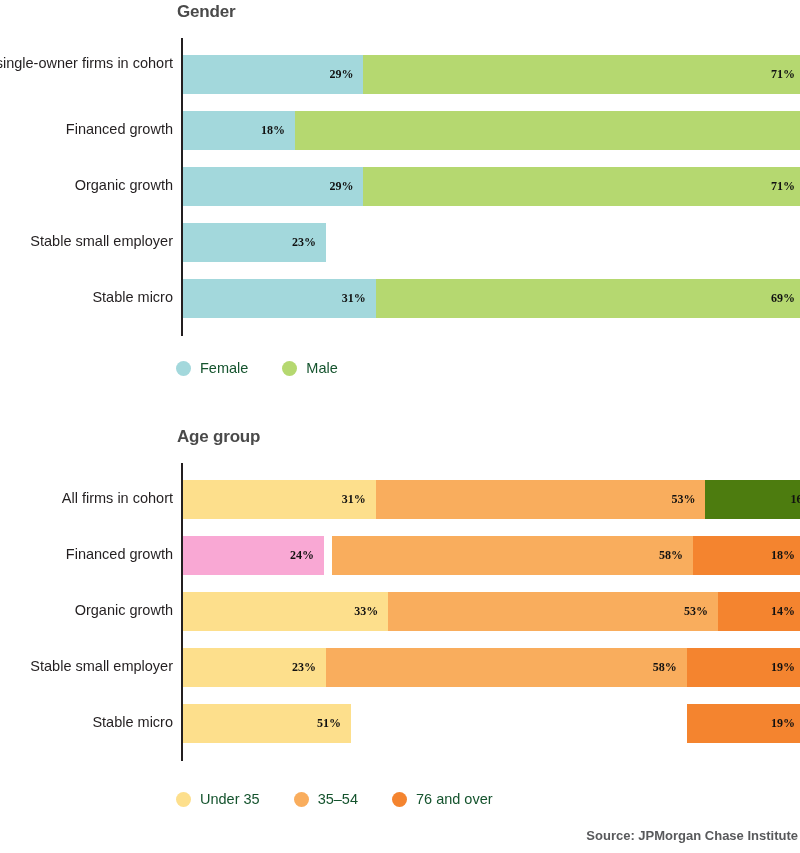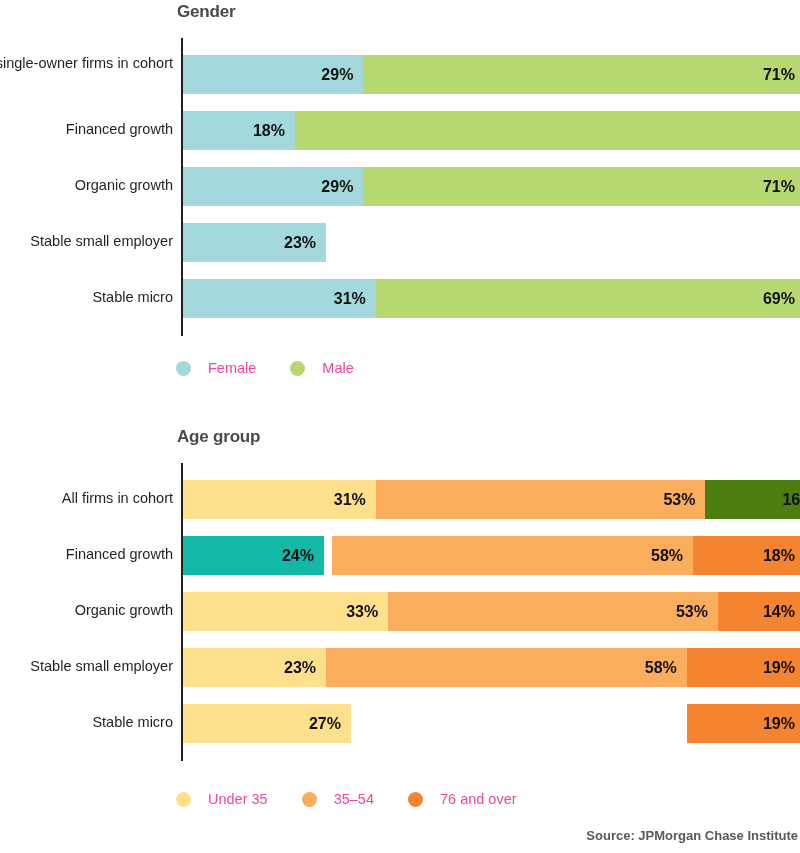--- a/index.html
+++ b/index.html
@@ -80,24 +80,25 @@
     position: absolute;
     top: 0;
     height: 39px;
     box-sizing: border-box;
   }
   .seg-label {
     position: absolute;
     right: 10px;
     top: 0;
     line-height: 39px;
-    font-size: 16px;
+    font-size: 12px;
     font-weight: bold;
     color: #111111;
     white-space: nowrap;
+    font-family: Liberation Serif, serif;
   }
 
   .legend {
     position: absolute;
     left: 0;
     width: 800px;
     height: 22px;
     display: flex;
     align-items: center;
   }
@@ -108,23 +109,22 @@
   }
   .legend-swatch {
     width: 15px;
     height: 15px;
     border-radius: 50%;
     margin-right: 9px;
     flex: 0 0 auto;
   }
   .legend-text {
     font-size: 14.5px;
-    color: #ec4899;
+    color: #14532d;
     white-space: nowrap;
-    margin-left: 8px;
   }
 
   #gender-legend { top: 357px; padding-left: 176px; }
   #age-legend    { top: 788px; padding-left: 176px; }
 
   .source {
     position: absolute;
     right: 2px;
     top: 828px;
     font-size: 13px;
@@ -220,21 +220,21 @@
             <span class="seg-label">53%</span>
           </div>
           <div class="seg" style="left: 522.48px; width: 119px; background: #4d7c0f;">
             <span class="seg-label">16%</span>
           </div>
         </div>
       </div>
       <div class="row" style="top: 73px;">
         <div class="row-label one-line">Financed growth</div>
         <div class="bars">
-          <div class="seg" style="left: 0px; width: 141px; background: #14b8a6;">
+          <div class="seg" style="left: 0px; width: 141px; background: #f9a8d4;">
             <span class="seg-label">24%</span>
           </div>
           <div class="seg" style="left: 149.28px; width: 360.76px; background: rgb(249, 173, 93);">
             <span class="seg-label">58%</span>
           </div>
           <div class="seg" style="left: 510.04px; width: 111.96px; background: rgb(244, 132, 47);">
             <span class="seg-label">18%</span>
           </div>
         </div>
       </div>
@@ -263,21 +263,21 @@
           </div>
           <div class="seg" style="left: 503.82px; width: 118.18px; background: rgb(244, 132, 47);">
             <span class="seg-label">19%</span>
           </div>
         </div>
       </div>
       <div class="row" style="top: 241px;">
         <div class="row-label one-line">Stable micro</div>
         <div class="bars">
           <div class="seg" style="left: 0px; width: 167.94px; background: rgb(253, 223, 140);">
-            <span class="seg-label">27%</span>
+            <span class="seg-label">51%</span>
           </div>
           <div class="seg" style="left: 503.82px; width: 118.18px; background: rgb(244, 132, 47);">
             <span class="seg-label">19%</span>
           </div>
         </div>
       </div>
     </div>
 </div>
 
 <div class="legend" id="age-legend">

